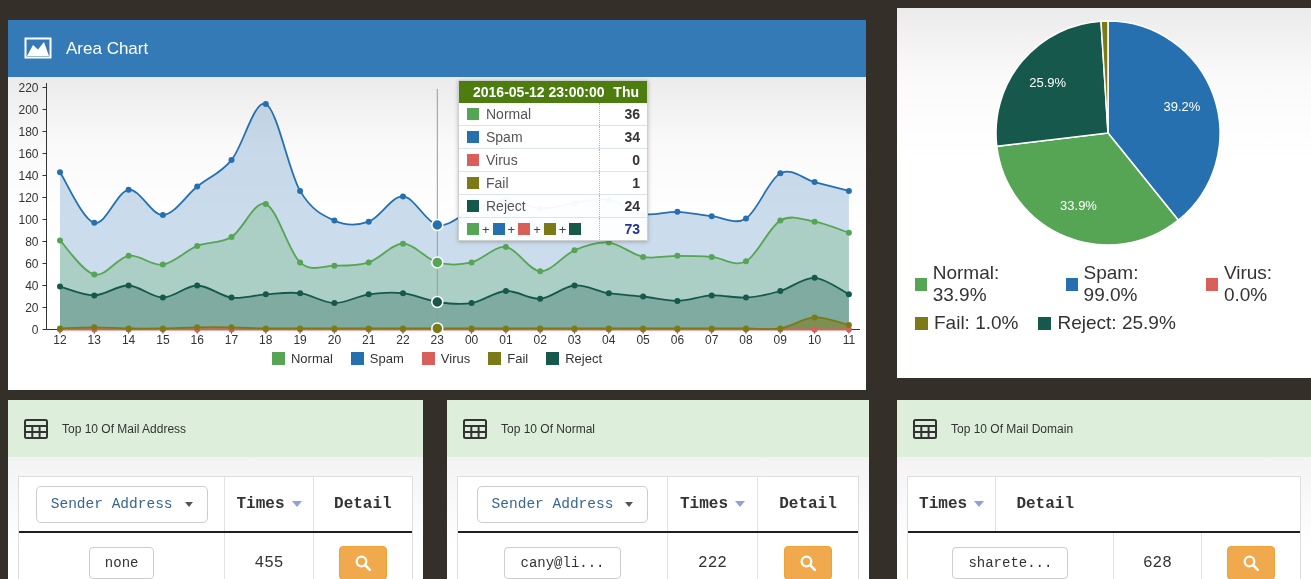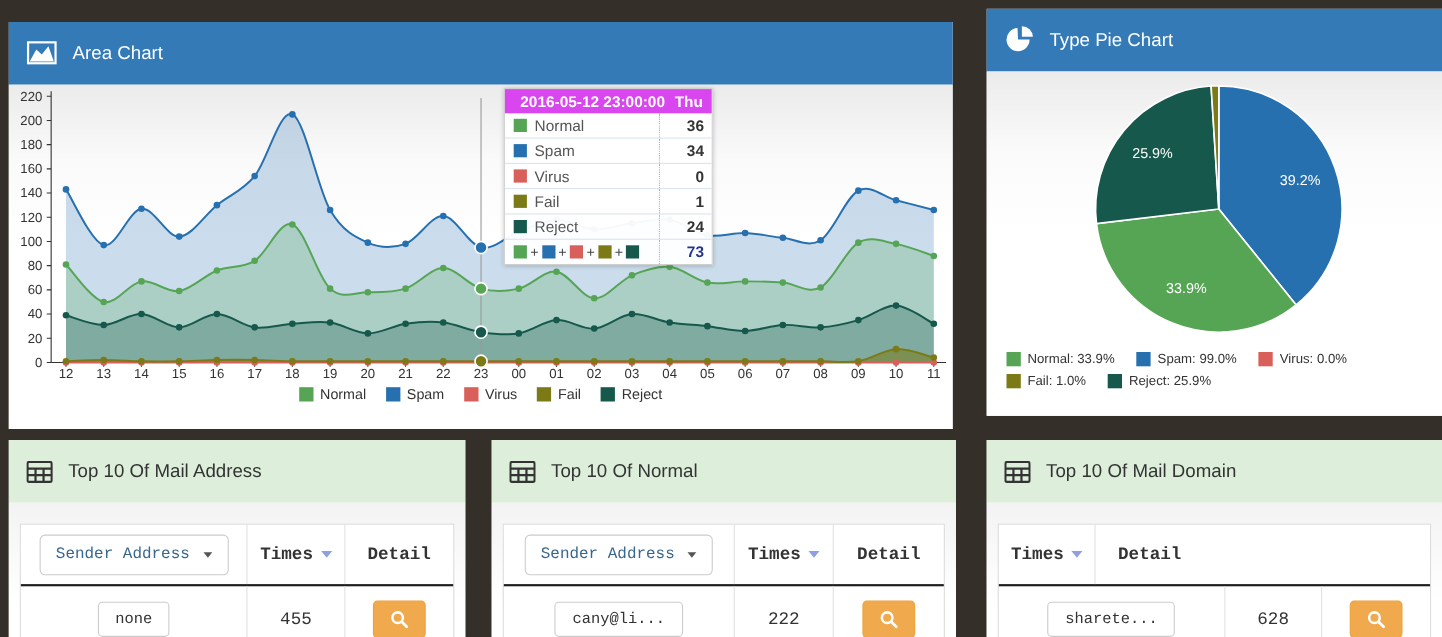--- a/index.html
+++ b/index.html
@@ -1,42 +1,42 @@
 <!DOCTYPE html>
 <html><head>
 <meta charset="utf-8">
 <style>
   html,body{margin:0;padding:0;background:#343029;font-family:"Liberation Sans",sans-serif;}
   .dashboard{position:relative;width:1311px;height:579px;overflow:hidden;background:#343029;}
   .panel{position:absolute;background:#fff;}
   .panel-header{height:57px;display:flex;align-items:center;gap:14px;padding:0 16px;box-sizing:border-box;}
   .panel-header.blue{background:#337ab7;color:#fff;font-size:17px;font-weight:400;}
-  .panel-header.green{background:#ddefdb;color:#333;font-size:17px;font-weight:500;}
+  .panel-header.green{background:#ddefdb;color:#333;font-size:12px;font-weight:500;}
   .panel-body{position:relative;background:linear-gradient(180deg,#ebebeb 0px,#fafafa 70px,#fff 150px);}
   
   #area-panel{left:8px;top:20px;width:858px;height:370px;}
   #area-panel .panel-body{height:313px;}
   #areaChart{position:absolute;left:0;top:0;}
   .chart-legend{position:absolute;left:0;right:0;top:274px;display:flex;justify-content:center;gap:18px;font-size:13px;color:#333;align-items:center;}
   .legend-item{display:flex;align-items:center;gap:6px;}
   .legend-swatch{width:13px;height:13px;display:inline-block;}
   
   .tooltip{position:absolute;left:450px;top:3px;width:188px;background:rgba(255,255,255,.96);border:1px solid #cfcfcf;box-shadow:0 1px 4px rgba(0,0,0,.25);font-size:14px;z-index:5;}
-  .tt-head{display:flex;justify-content:space-between;background:#d946ef;color:#fff;font-weight:bold;padding:3px 8px 3px 14px;font-size:14px;}
+  .tt-head{display:flex;justify-content:space-between;background:#4d7c0f;color:#fff;font-weight:bold;padding:3px 8px 3px 14px;font-size:14px;}
   .tt-row{display:flex;align-items:center;height:22px;border-bottom:1px solid #d9e4ef;padding-left:8px;}
   .tt-row:last-child{border-bottom:none;}
   .tt-sq{width:12px;height:12px;display:inline-block;margin-right:7px;flex:none;}
   .tt-label{color:#555;}
   .tt-val{margin-left:auto;border-left:1px dotted #aab4c2;align-self:stretch;display:flex;align-items:center;justify-content:flex-end;width:40px;padding-right:7px;color:#333;font-weight:bold;}
   .tt-total .tt-val{color:#26328f;font-weight:bold;}
   .tt-plus{color:#444;margin:0 3px;font-size:13px;}
   
   #pie-panel{left:897px;top:8px;width:414px;height:370px;}
   #pie-panel .panel-body{height:313px;}
-  .pie-legend{position:absolute;left:18px;top:254px;font-size:12px;color:#333;}
+  .pie-legend{position:absolute;left:18px;top:254px;font-size:19px;color:#333;}
   .pie-legend .pl-line{display:flex;gap:20px;margin-bottom:6px;}
   
   .table-panel{top:400px;height:230px;}
   #tbl1{left:8px;width:415px;}
   #tbl2{left:447px;width:422px;}
   #tbl3{left:897px;width:414px;}
   .table-panel .panel-body{height:173px;padding:19px 10px 0 10px;box-sizing:border-box;background:linear-gradient(180deg,#f3f3f3 0px,#fff 90px);}
   .t-grid{border:1px solid #ddd;background:#fff;}
   .t-head{display:flex;border-bottom:2px solid #1f1f1f;}
   .t-row{display:flex;}
@@ -362,29 +362,20 @@
               <span class="tt-plus">+</span>
               <span class="tt-sq" style="background:#16594c;margin-right:0"></span>
               <span class="tt-val">73</span>
             </div>
           </div>
       </div>
     </div>
   </section>
 
   <section class="panel" id="pie-panel">
-    <header class="panel-header blue">
-      <span class="hicon">
-        <svg width="27" height="27" viewBox="0 0 27 27">
-          <path d="M12 2.5 A10.5 10.5 0 1 0 23 13 L12.5 13 Z" fill="#fff"></path>
-          <path d="M16 0.8 A10 10 0 0 1 26 10.3 L16 10.3 Z" fill="#fff"></path>
-        </svg>
-      </span>
-      <span>Type Pie Chart</span>
-    </header>
     <div class="panel-body">
       <svg id="pieChart" width="414" height="250" viewBox="0 0 414 250">
           <path d="M211 125 L211.0 13.0 A112 112 0 0 1 281.3 212.2 Z" fill="#2670af" stroke="#fff" stroke-width="1.5"></path>
           <path d="M211 125 L281.3 212.2 A112 112 0 0 1 99.8 138.3 Z" fill="#55a555" stroke="#fff" stroke-width="1.5"></path>
           <path d="M211 125 L99.8 138.3 A112 112 0 0 1 204.0 13.2 Z" fill="#16594c" stroke="#fff" stroke-width="1.5"></path>
           <path d="M211 125 L204.0 13.2 A112 112 0 0 1 211.0 13.0 Z" fill="#7c7a16" stroke="#fff" stroke-width="1.5"></path>
           <text x="284.9" y="102.9" fill="#fff" font-size="13" text-anchor="middle" font-family="Liberation Sans,sans-serif">39.2%</text>
           <text x="181.5" y="201.6" fill="#fff" font-size="13" text-anchor="middle" font-family="Liberation Sans,sans-serif">33.9%</text>
           <text x="150.7" y="78.8" fill="#fff" font-size="13" text-anchor="middle" font-family="Liberation Sans,sans-serif">25.9%</text>
         </svg>

